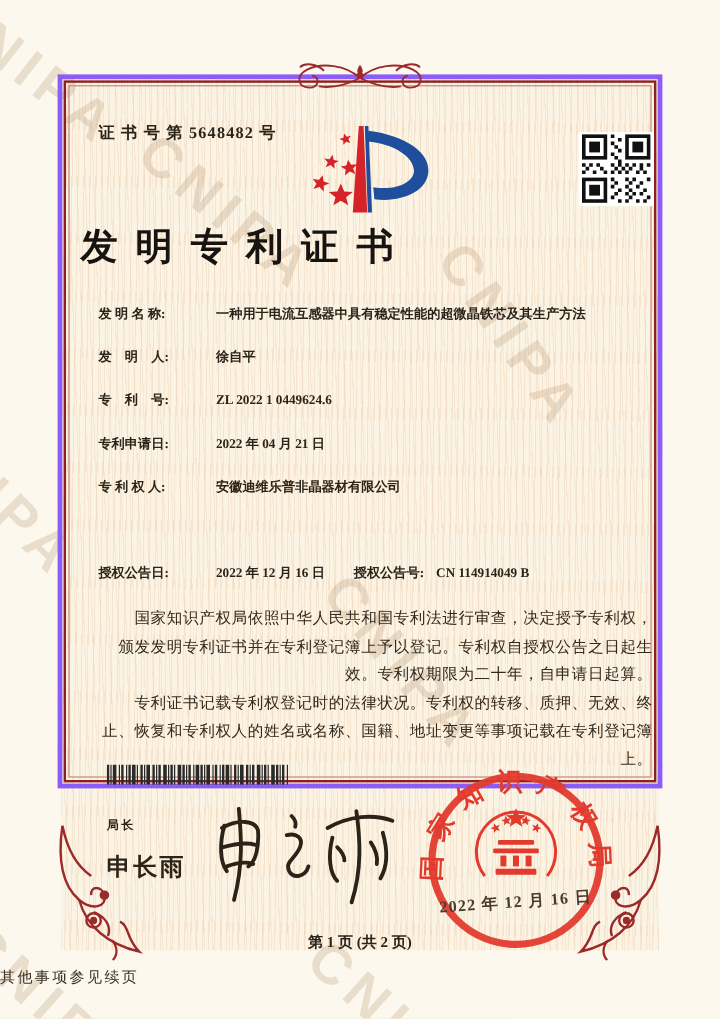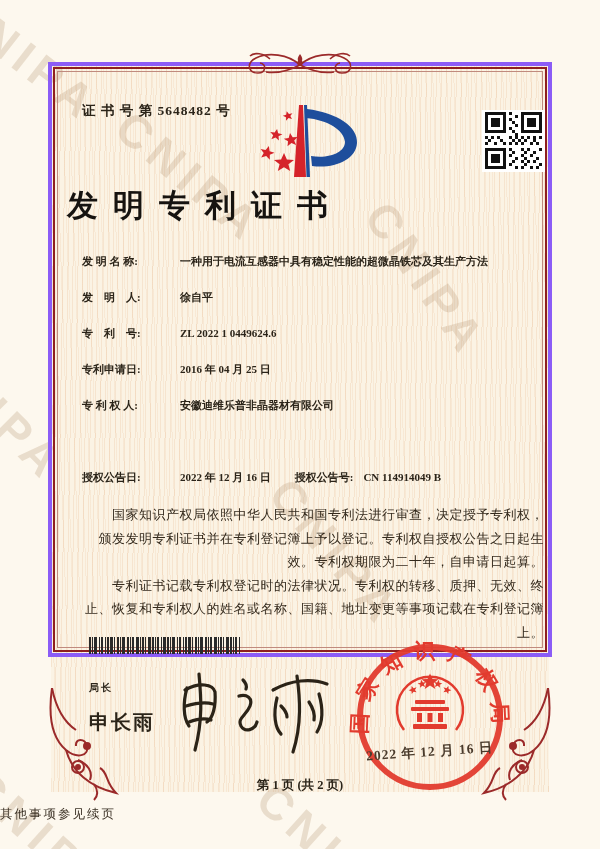--- a/index.html
+++ b/index.html
@@ -129,21 +129,21 @@
       <div class="frow" style="top:188px">
         <span class="flabel">发 明 名 称:</span><span class="fvalue">一种用于电流互感器中具有稳定性能的超微晶铁芯及其生产方法</span>
       </div>
       <div class="frow" style="top:224px">
         <span class="flabel">发　明　人:</span><span class="fvalue">徐自平</span>
       </div>
       <div class="frow" style="top:260px">
         <span class="flabel">专　利　号:</span><span class="fvalue">ZL 2022 1 0449624.6</span>
       </div>
       <div class="frow" style="top:296px">
-        <span class="flabel">专利申请日:</span><span class="fvalue">2016 年 04 月 25 日</span>
+        <span class="flabel">专利申请日:</span><span class="fvalue">2022 年 04 月 21 日</span>
       </div>
       <div class="frow" style="top:332px">
         <span class="flabel">专 利 权 人:</span><span class="fvalue">安徽迪维乐普非晶器材有限公司</span>
       </div>
       <div class="frow" style="top:404px">
         <span class="flabel">授权公告日:</span><span class="fvalue">2022 年 12 月 16 日</span><span class="flabel g2">授权公告号:</span><span class="fvalue">CN 114914049 B</span>
       </div>
 
       <div class="body-text">
         <p>国家知识产权局依照中华人民共和国专利法进行审查，决定授予专利权，颁发发明专利证书并在专利登记簿上予以登记。专利权自授权公告之日起生效。专利权期限为二十年，自申请日起算。</p>

